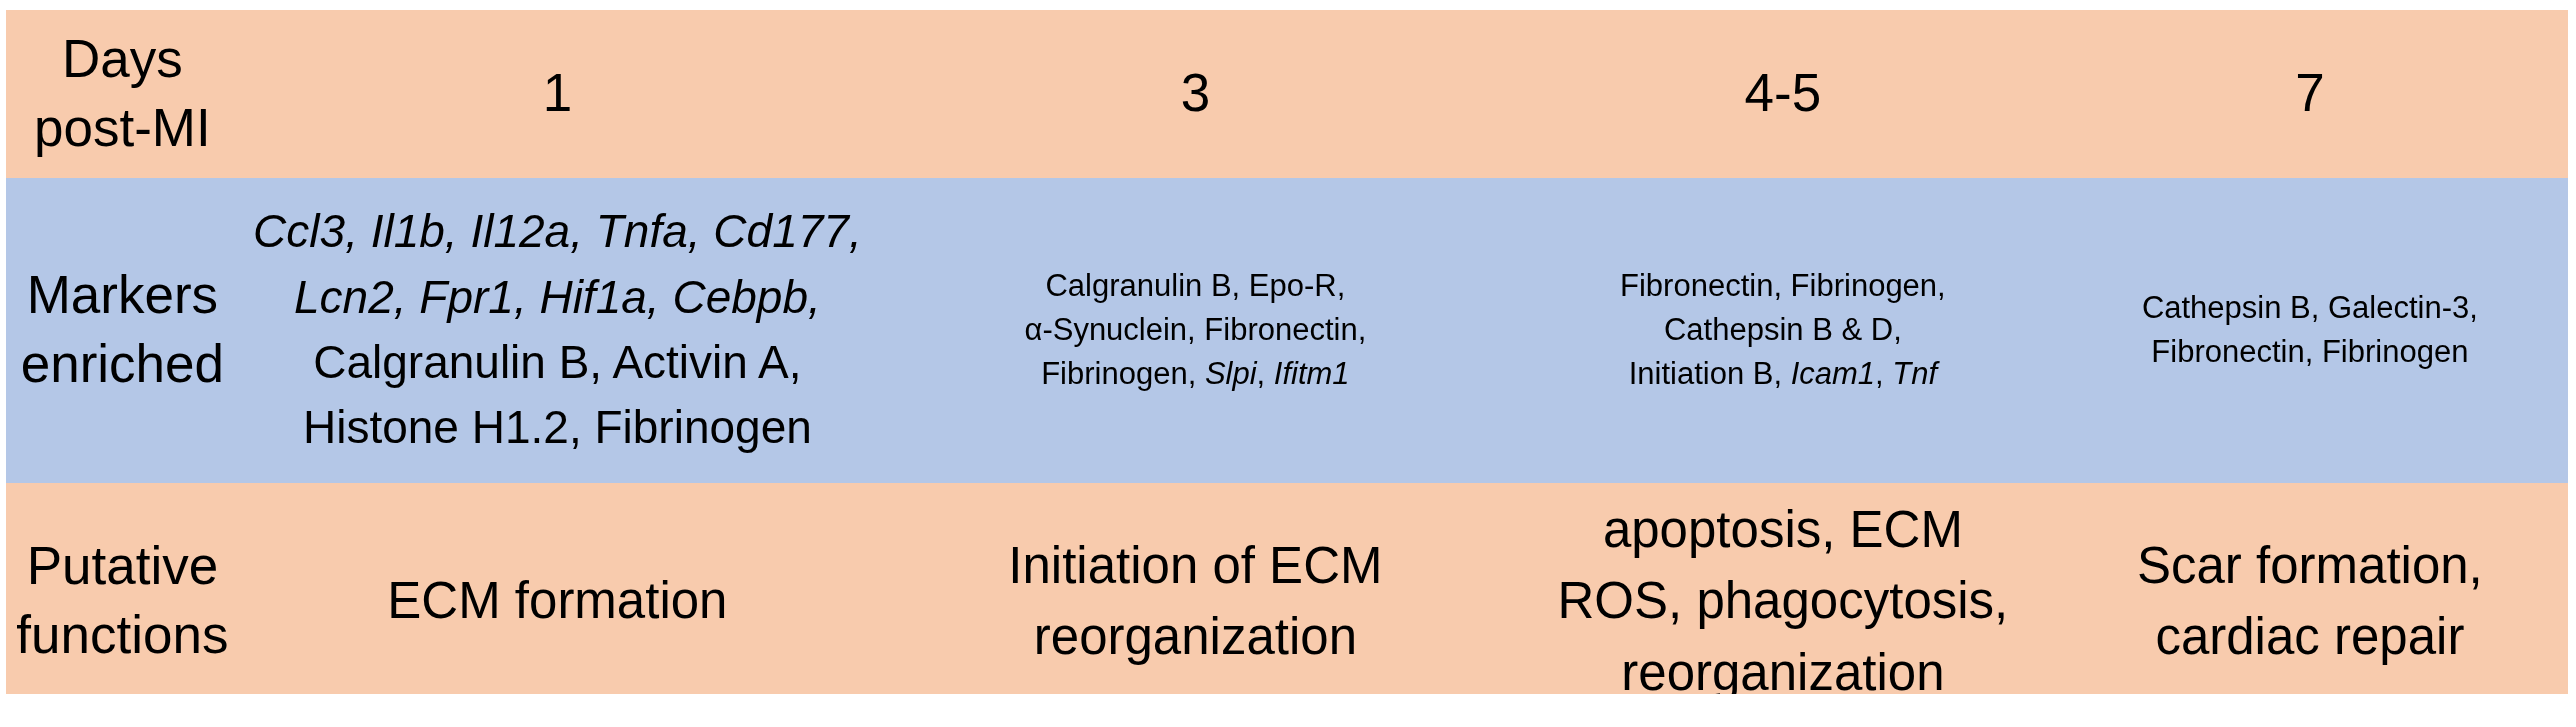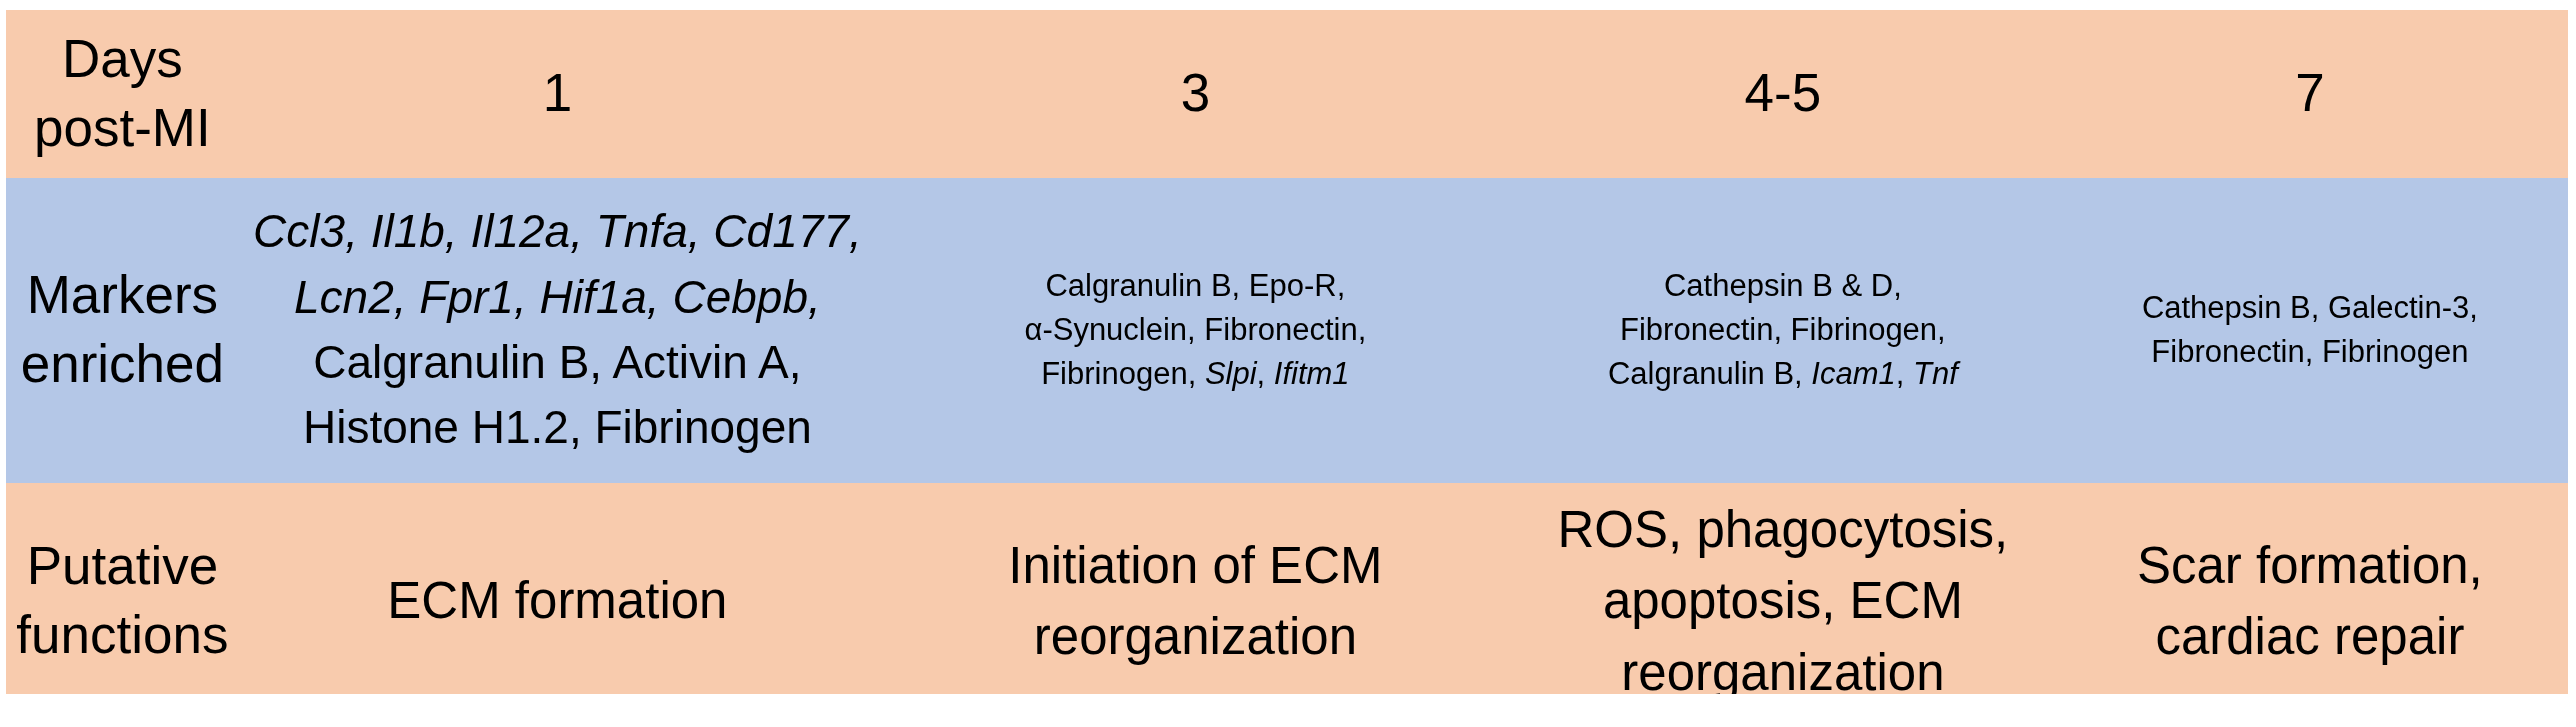--- a/index.html
+++ b/index.html
@@ -70,43 +70,43 @@
         <div class="line"><i>Lcn2, Fpr1, Hif1a, Cebpb,</i></div>
         <div class="line"><span>Calgranulin B, Activin A,</span></div>
         <div class="line"><span>Histone H1.2, Fibrinogen</span></div>
       </div>
     <div class="cell blue markers">
         <div class="line"><span>Calgranulin B, Epo-R,</span></div>
         <div class="line"><span>α-Synuclein, Fibronectin,</span></div>
         <div class="line"><span>Fibrinogen, </span><i>Slpi</i><span>, </span><i>Ifitm1</i></div>
       </div>
     <div class="cell blue markers">
+        <div class="line"><span>Fibronectin, Fibrinogen,</span></div>
         <div class="line"><span>Cathepsin B &amp; D,</span></div>
-        <div class="line"><span>Fibronectin, Fibrinogen,</span></div>
-        <div class="line"><span>Calgranulin B, </span><i>Icam1</i><span>, </span><i>Tnf</i></div>
+        <div class="line"><span>Initiation B, </span><i>Icam1</i><span>, </span><i>Tnf</i></div>
       </div>
     <div class="cell blue markers">
         <div class="line"><span>Cathepsin B, Galectin-3,</span></div>
         <div class="line"><span>Fibronectin, Fibrinogen</span></div>
       </div>
 
     <div class="cell peach head">
         <div class="line"><span>Putative</span></div>
         <div class="line"><span>functions</span></div>
       </div>
     <div class="cell peach functions">
         <div class="line"><span>ECM formation</span></div>
       </div>
     <div class="cell peach functions">
         <div class="line"><span>Initiation of ECM</span></div>
         <div class="line"><span>reorganization</span></div>
       </div>
     <div class="cell peach functions">
+        <div class="line"><span>apoptosis, ECM</span></div>
         <div class="line"><span>ROS, phagocytosis,</span></div>
-        <div class="line"><span>apoptosis, ECM</span></div>
         <div class="line"><span>reorganization</span></div>
       </div>
     <div class="cell peach functions">
         <div class="line"><span>Scar formation,</span></div>
         <div class="line"><span>cardiac repair</span></div>
       </div>
 
   </div>
 </div>
 

